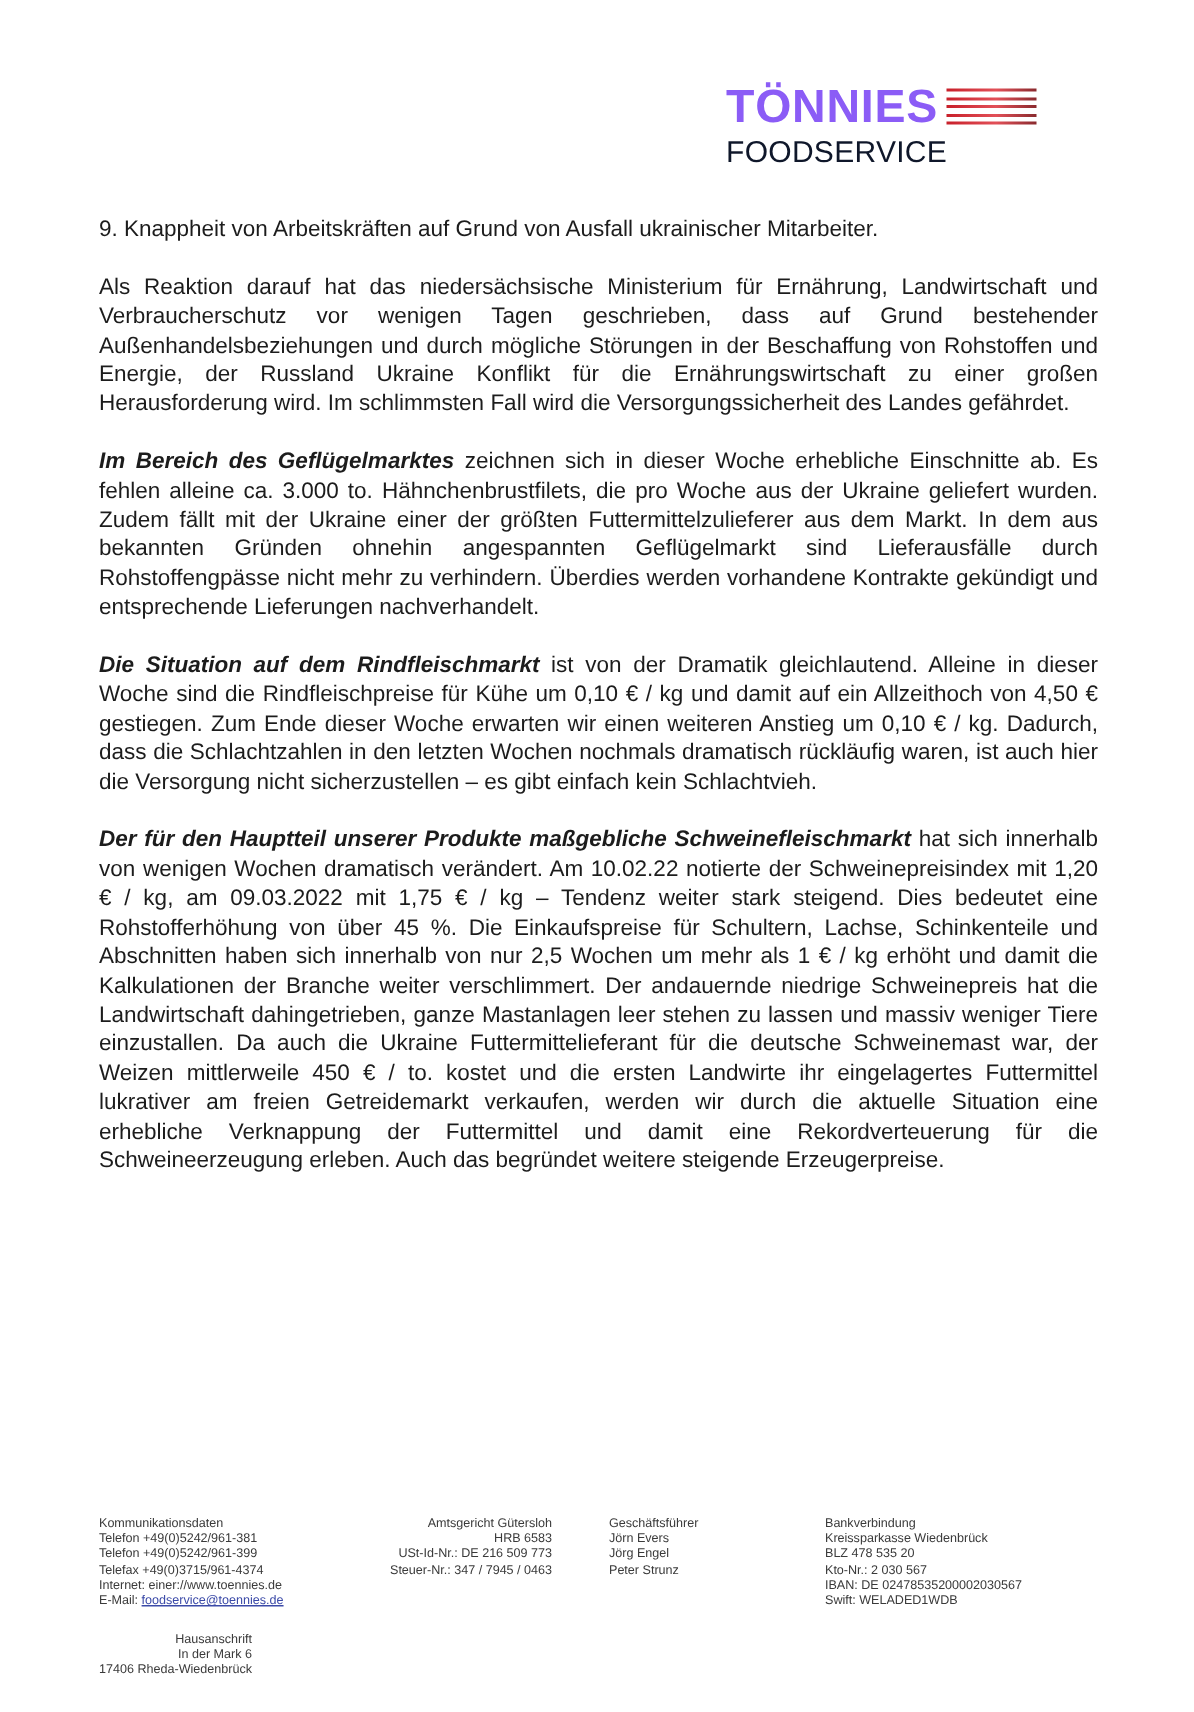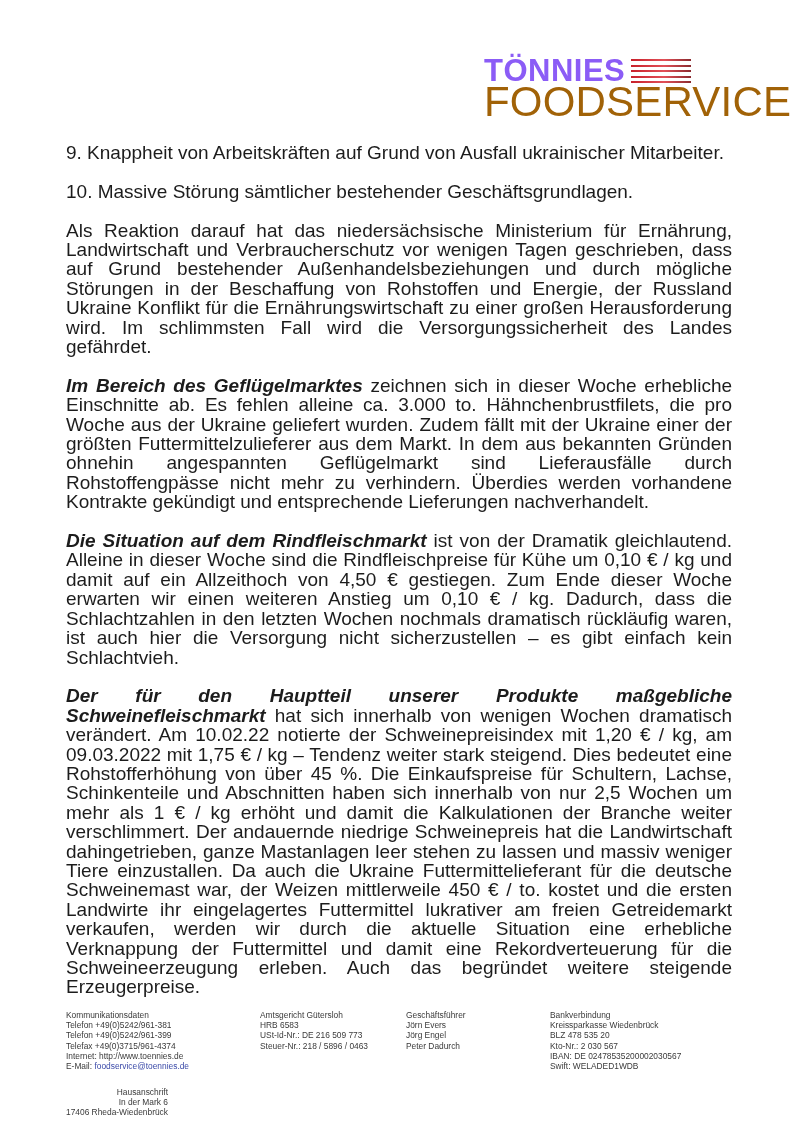--- a/index.html
+++ b/index.html
@@ -49,31 +49,31 @@
   .logo-stripes span {
     display: block;
     height: 2px;
     background: linear-gradient(90deg, #c8202a 0%, #e25058 55%, #8a2a2e 100%);
   }
   .logo-line2 {
     position: absolute;
     left: 0;
     top: 29px;
     font-family: "Liberation Sans", sans-serif;
-    font-size: 42px;
-    color: #a16207;
+    font-size: 20px;
+    color: #0f172a;
     line-height: 34px;
     letter-spacing: 0.2px;
   }
   .content {
     position: absolute;
     left: 66px;
     top: 143px;
     width: 666px;
-    font-size: 19px;
+    font-size: 15px;
     line-height: 19.4px;
   }
   .content p {
     margin: 0 0 19.4px 0;
     text-align: justify;
   }
   .content p.list-item {
     text-align: left;
   }
   .content b {
@@ -89,23 +89,24 @@
     line-height: 10.2px;
     color: #3a3a3a;
   }
   .footer .col {
     position: absolute;
     top: 0;
   }
   .footer .col div { white-space: nowrap; }
   .footer a {
     color: #3b4aa8;
+    text-decoration: underline;
   }
   .col-comm { left: 0; }
-  .col-court { left: 194px; }
+  .col-court { left: 194px; text-align: right; }
   .col-mgmt { left: 340px; }
   .col-bank { left: 484px; }
   .col-address { left: 0; top: 77px !important; text-align: right; }
 </style>
 </head>
 <body>
 
 <div class="logo">
   <div class="logo-line1">
     <span class="logo-brand">TÖNNIES</span>
@@ -115,54 +116,53 @@
         <span></span>
         <span></span>
         <span></span>
     </span>
   </div>
   <div class="logo-line2">FOODSERVICE</div>
 </div>
 
 <div class="content">
   <p class="list-item">9. Knappheit von Arbeitskräften auf Grund von Ausfall ukrainischer Mitarbeiter.</p>
-  <p class="list-item">10. Massive Störung sämtlicher bestehender Geschäftsgrundlagen.</p>
 
   <p><span>Als Reaktion darauf hat das niedersächsische Ministerium für Ernährung, Landwirtschaft und Verbraucherschutz vor wenigen Tagen geschrieben, dass auf Grund bestehender Außenhandelsbeziehungen und durch mögliche Störungen in der Beschaffung von Rohstoffen und Energie, der Russland Ukraine Konflikt für die Ernährungswirtschaft zu einer großen Herausforderung wird. Im schlimmsten Fall wird die Versorgungssicherheit des Landes gefährdet.</span></p>
 
 
   <p><b>Im Bereich des Geflügelmarktes</b><span> zeichnen sich in dieser Woche erhebliche Einschnitte ab. Es fehlen alleine ca. 3.000 to. Hähnchenbrustfilets, die pro Woche aus der Ukraine geliefert wurden. Zudem fällt mit der Ukraine einer der größten Futtermittelzulieferer aus dem Markt. In dem aus bekannten Gründen ohnehin angespannten Geflügelmarkt sind Lieferausfälle durch Rohstoffengpässe nicht mehr zu verhindern. Überdies werden vorhandene Kontrakte gekündigt und entsprechende Lieferungen nachverhandelt.</span></p>
 
   <p><b>Die Situation auf dem Rindfleischmarkt</b><span> ist von der Dramatik gleichlautend. Alleine in dieser Woche sind die Rindfleischpreise für Kühe um 0,10 € / kg und damit auf ein Allzeithoch von 4,50 € gestiegen. Zum Ende dieser Woche erwarten wir einen weiteren Anstieg um 0,10 € / kg. Dadurch, dass die Schlachtzahlen in den letzten Wochen nochmals dramatisch rückläufig waren, ist auch hier die Versorgung nicht sicherzustellen – es gibt einfach kein Schlachtvieh.</span></p>
 
   <p><b>Der für den Hauptteil unserer Produkte maßgebliche Schweinefleischmarkt</b><span> hat sich innerhalb von wenigen Wochen dramatisch verändert. Am 10.02.22 notierte der Schweinepreisindex mit 1,20 € / kg, am 09.03.2022 mit 1,75 € / kg – Tendenz weiter stark steigend. Dies bedeutet eine Rohstofferhöhung von über 45 %. Die Einkaufspreise für Schultern, Lachse, Schinkenteile und Abschnitten haben sich innerhalb von nur 2,5 Wochen um mehr als 1 € / kg erhöht und damit die Kalkulationen der Branche weiter verschlimmert. Der andauernde niedrige Schweinepreis hat die Landwirtschaft dahingetrieben, ganze Mastanlagen leer stehen zu lassen und massiv weniger Tiere einzustallen. Da auch die Ukraine Futtermittelieferant für die deutsche Schweinemast war, der Weizen mittlerweile 450 € / to. kostet und die ersten Landwirte ihr eingelagertes Futtermittel lukrativer am freien Getreidemarkt verkaufen, werden wir durch die aktuelle Situation eine erhebliche Verknappung der Futtermittel und damit eine Rekordverteuerung für die Schweineerzeugung erleben. Auch das begründet weitere steigende Erzeugerpreise.</span></p>
 </div>
 
 <div class="footer">
   <div class="col col-comm">
     <div>Kommunikationsdaten</div>
     <div>Telefon +49(0)5242/961-381</div>
     <div>Telefon +49(0)5242/961-399</div>
     <div>Telefax +49(0)3715/961-4374</div>
-    <div>Internet: http://www.toennies.de</div>
+    <div>Internet: einer://www.toennies.de</div>
     <div><span>E-Mail: </span><a>foodservice@toennies.de</a></div>
   </div>
 
   <div class="col col-court">
     <div>Amtsgericht Gütersloh</div>
     <div>HRB 6583</div>
     <div>USt-Id-Nr.: DE  216 509 773</div>
-    <div>Steuer-Nr.: 218 / 5896 / 0463</div>
+    <div>Steuer-Nr.: 347 / 7945 / 0463</div>
   </div>
 
   <div class="col col-mgmt">
     <div>Geschäftsführer</div>
     <div>Jörn Evers</div>
     <div>Jörg Engel</div>
-    <div>Peter Dadurch</div>
+    <div>Peter Strunz</div>
   </div>
 
   <div class="col col-bank">
     <div>Bankverbindung</div>
     <div>Kreissparkasse Wiedenbrück</div>
     <div>BLZ 478 535 20</div>
     <div>Kto-Nr.: 2 030 567</div>
     <div>IBAN: DE 02478535200002030567</div>
     <div>Swift: WELADED1WDB</div>
   </div>

